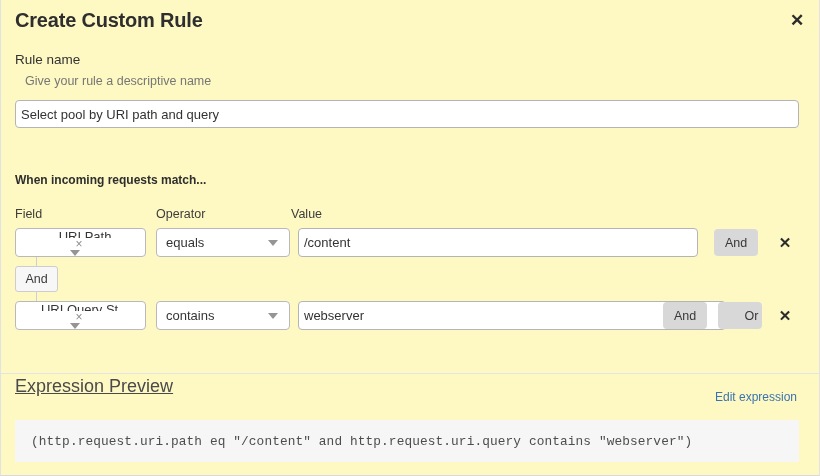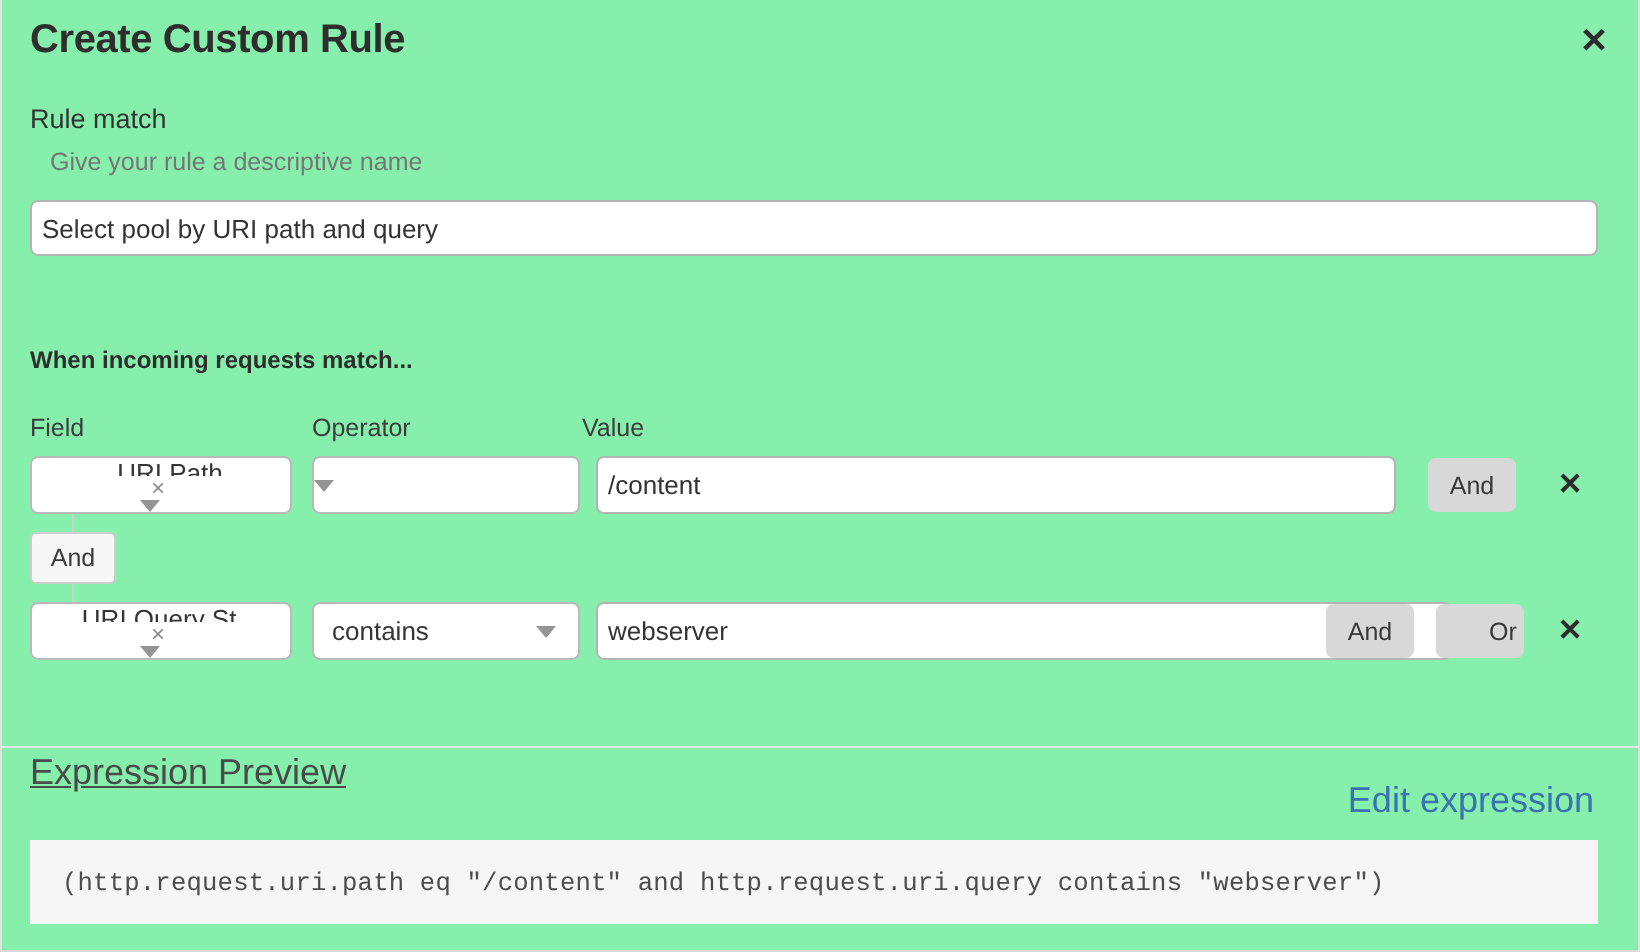--- a/index.html
+++ b/index.html
@@ -13,21 +13,21 @@
     font-family: "Liberation Sans", sans-serif;
     color: #313131;
     -webkit-font-smoothing: antialiased;
   }
 
   .dialog {
     position: relative;
     width: 820px;
     height: 476px;
     box-sizing: border-box;
-    background: #86efac;
+    background: #fef9c3;
     border-left: 1px solid #e2e2e2;
     border-right: 1px solid #e2e2e2;
     border-bottom: 1px solid #d9d9d9;
     overflow: hidden;
   }
 
   
   .dialog-title {
     position: absolute;
     left: 14px;
@@ -243,21 +243,21 @@
     left: 14px;
     top: 376px;
     font-size: 18px;
     color: #4a4a4a;
     text-decoration: underline;
   }
   #edit-expression-link {
     position: absolute;
     right: 22px;
     top: 390px;
-    font-size: 18px;
+    font-size: 12px;
     color: #3b73af;
     text-decoration: none;
     cursor: pointer;
     margin-left: 46px;
   }
   #expr-code-box {
     position: absolute;
     left: 14px;
     top: 420px;
     width: 784px;
@@ -277,37 +277,38 @@
   }
 </style>
 </head>
 <body>
 
 <div class="dialog">
 
   <div class="dialog-title">Create Custom Rule</div>
   <button class="close-btn">✕</button>
 
-  <div class="label-strong" id="rule-name-label">Rule match</div>
+  <div class="label-strong" id="rule-name-label">Rule name</div>
   <div class="label-sub" id="rule-name-help">Give your rule a descriptive name</div>
   <input class="text-input" id="rule-name-input" type="text" value="Select pool by URI path and query" style="">
 
   <div id="match-heading">When incoming requests match...</div>
 
   <div class="col-header" id="col-field">Field</div>
   <div class="col-header" id="col-operator">Operator</div>
   <div class="col-header" id="col-value">Value</div>
 
   <div class="cond-row" id="cond-row-0">
     <div class="select-box field-select">
       <span class="sel-text">URI Path</span>
       <span class="clear-x">×</span>
       <span class="caret"></span>
     </div>
     <div class="select-box operator-select">
+      <span class="sel-text">equals</span>
       <span class="caret"></span>
     </div>
     <input class="text-input value-input" id="value-input-0" type="text" value="/content" style="">
     <button class="pill-btn" id="and-btn-0">And</button>
     <button class="row-delete" id="delete-btn-0">✕</button>
   </div>
 
   <div id="connector-line"></div>
   <div id="connector-and">And</div>
 

